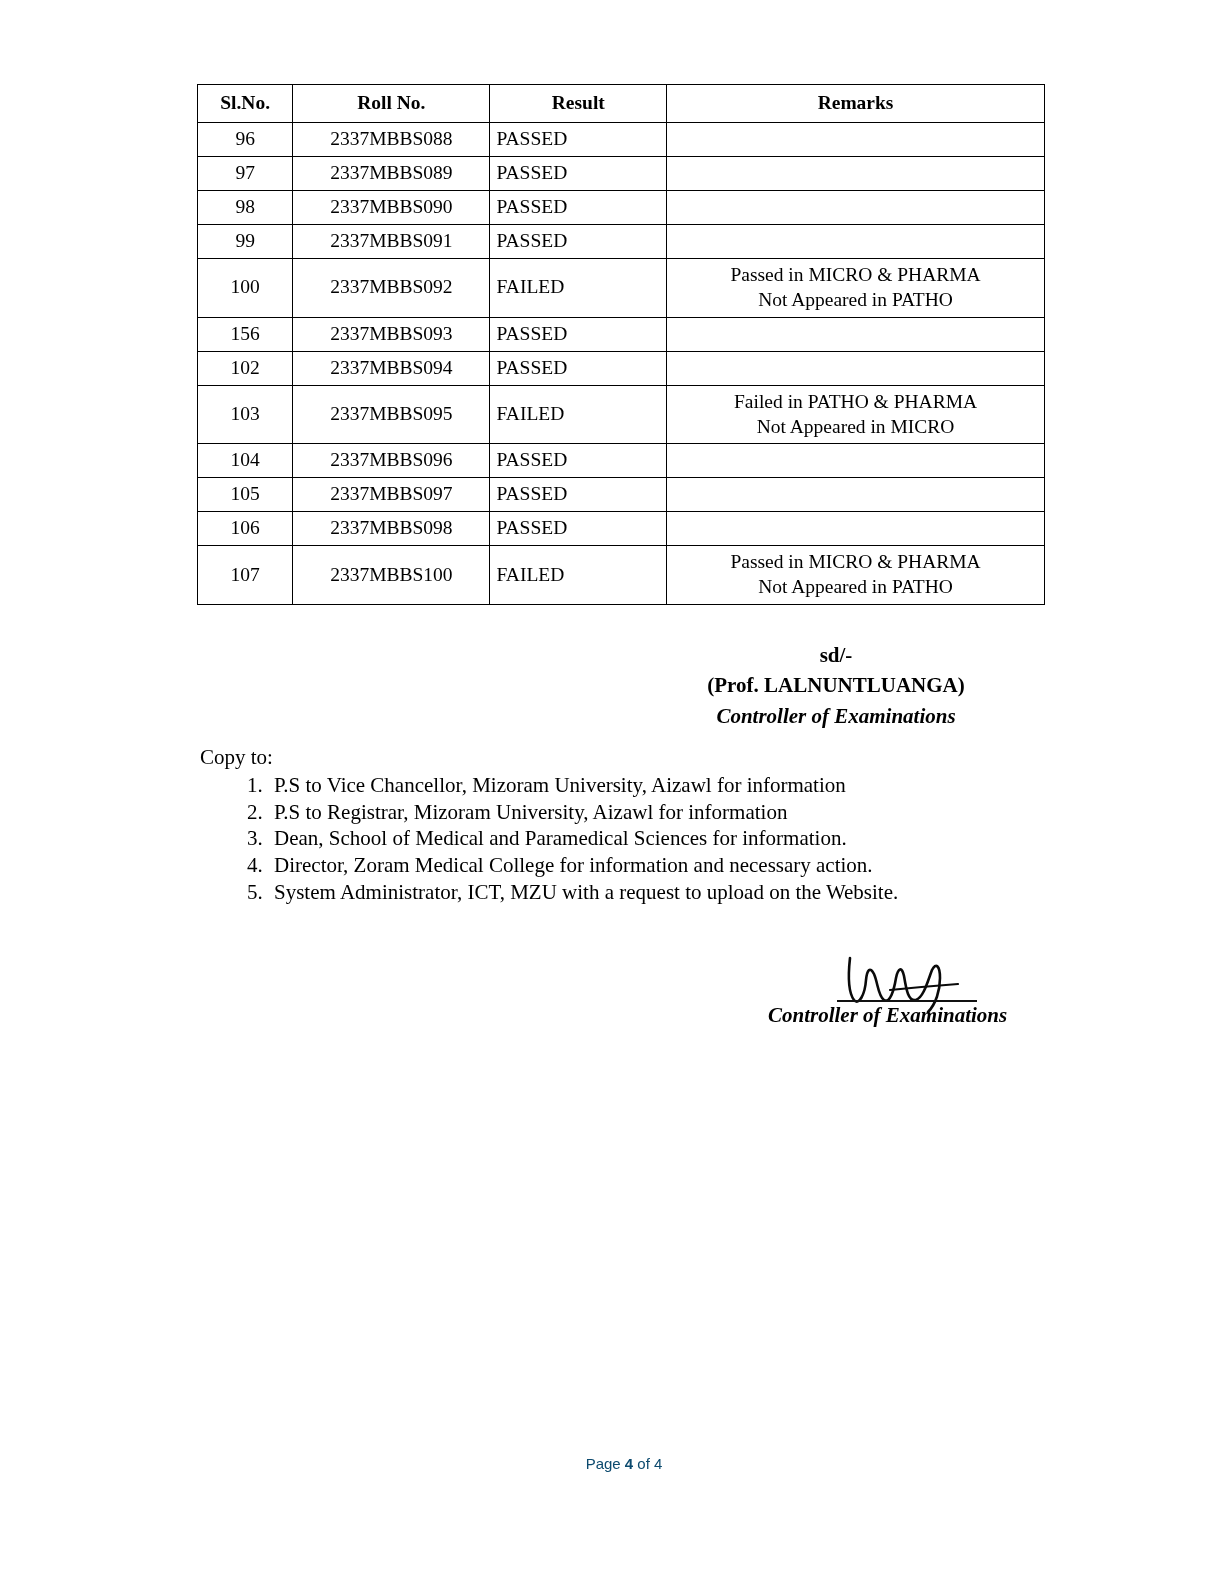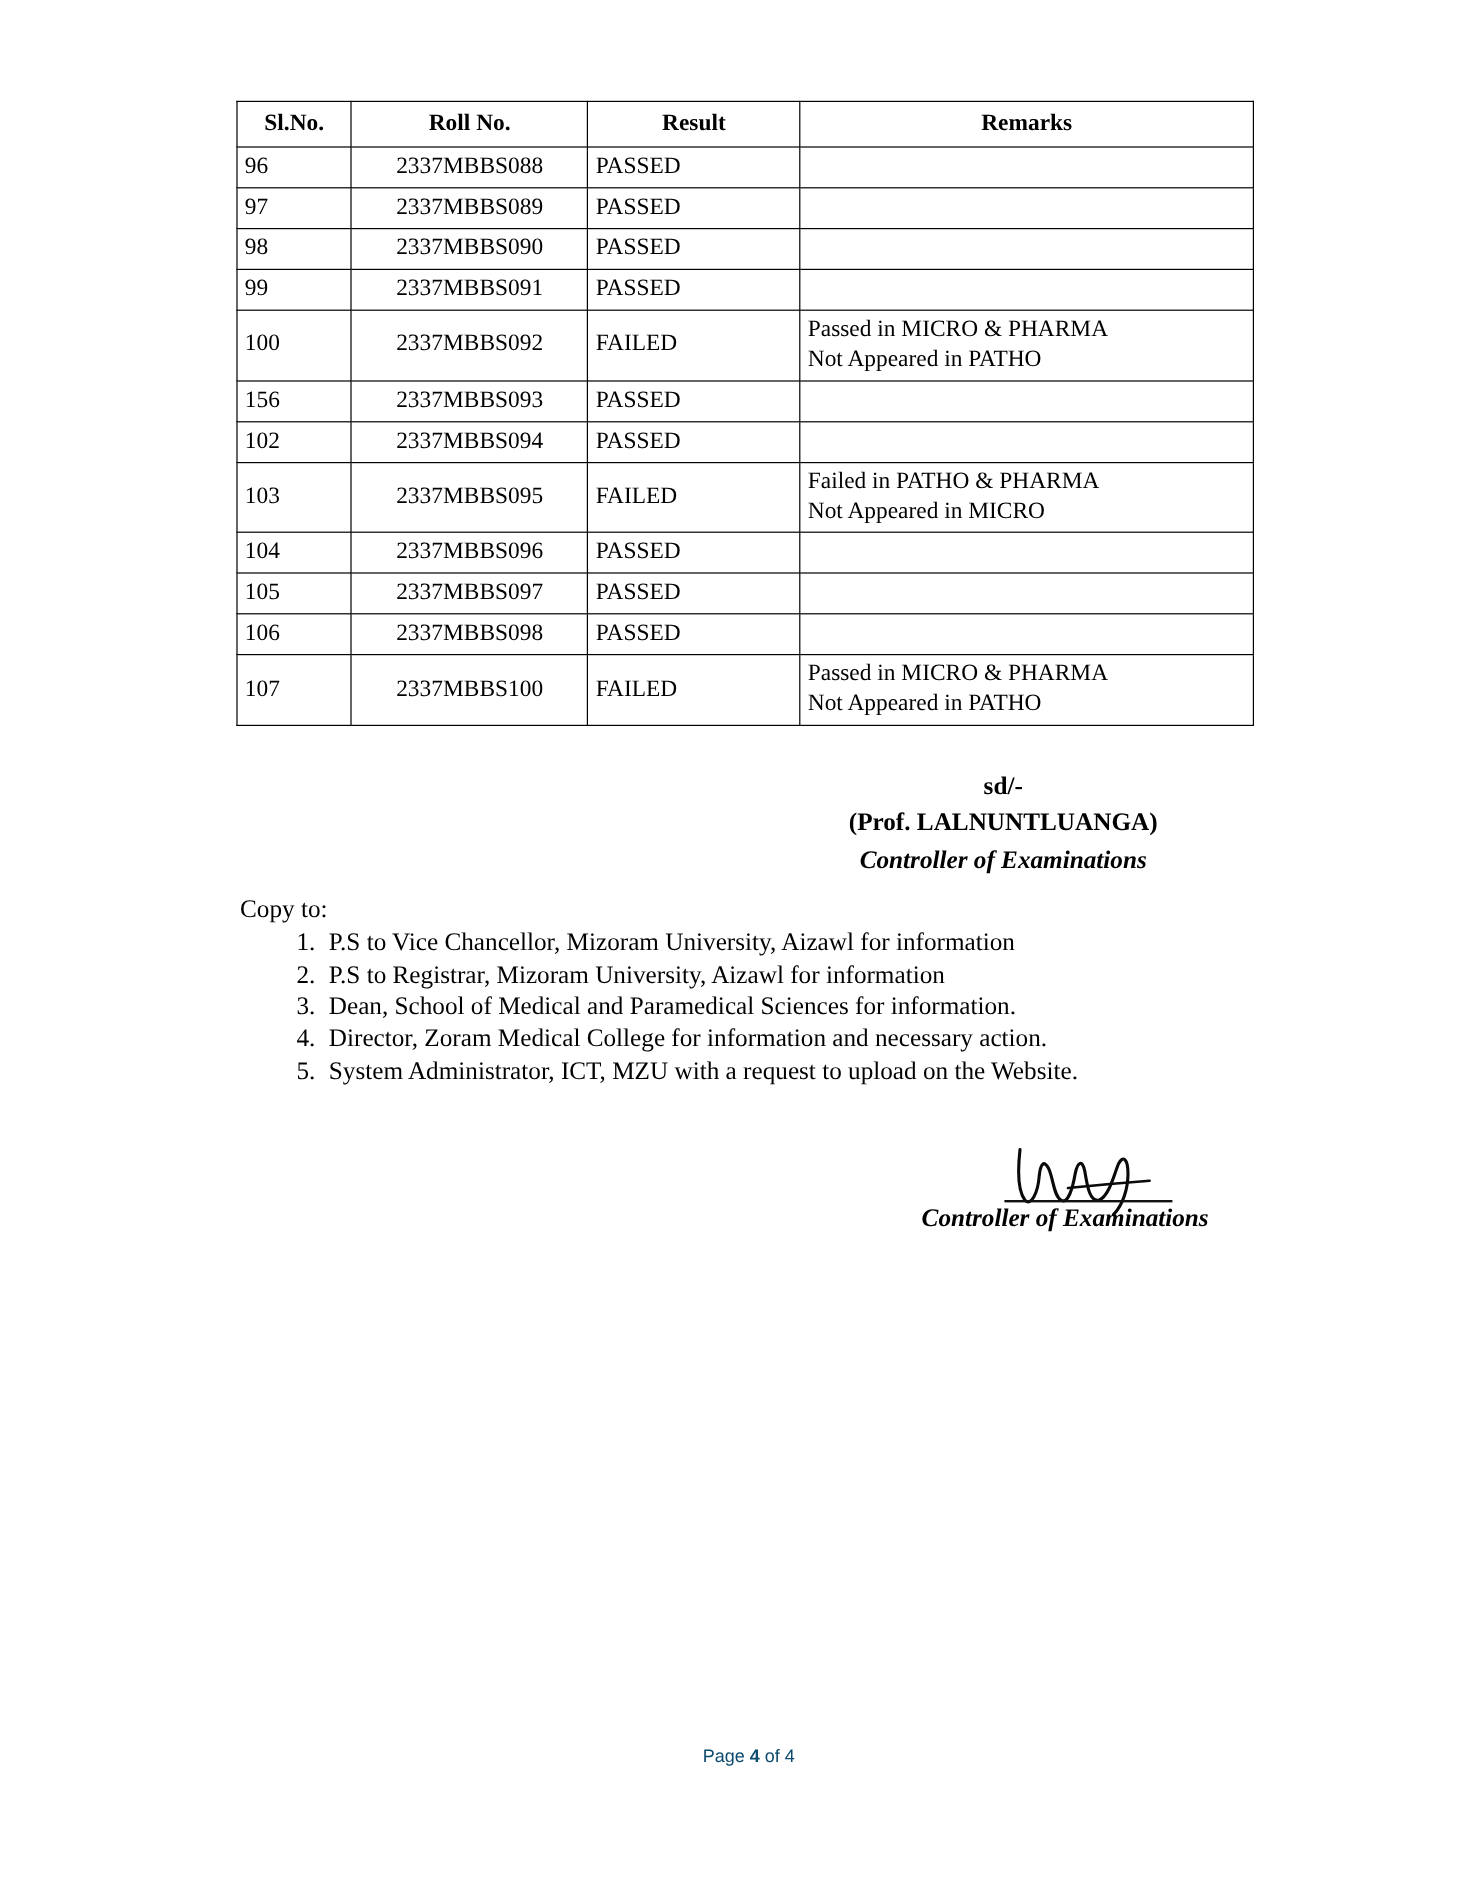--- a/index.html
+++ b/index.html
@@ -37,24 +37,24 @@
     padding: 4px 6px;
     vertical-align: middle;
     line-height: 1.28;
   }
   .results-table th {
     text-align: center;
     font-weight: bold;
     font-size: 19.5px;
     padding: 6px 6px;
   }
-  .col-sl    { width: 88px;  text-align: left; }
+  .col-sl    { width: 88px;  text-align: center; }
   .col-roll  { width: 195px; text-align: center; }
   .col-res   { width: 180px; }
-  .col-rem   { width: 385px; text-align: left; padding-left: 10px; }
+  .col-rem   { width: 385px; text-align: center; padding-left: 10px; }
   .rem-line { display: block; white-space: nowrap; }
 
   
   .sign-block {
     position: absolute;
     right: 190px;
     top: 640px;
     text-align: center;
     font-size: 21px;
     line-height: 1.45;

